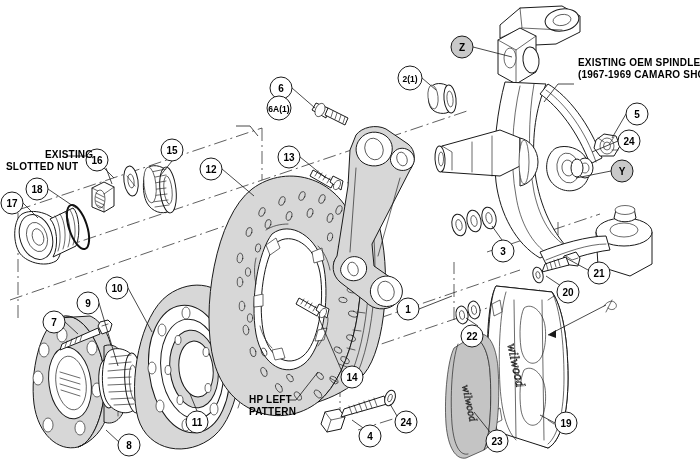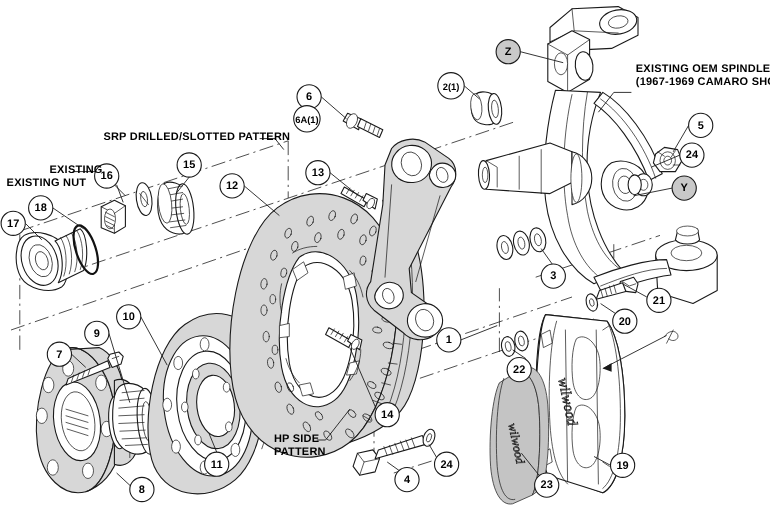--- a/index.html
+++ b/index.html
@@ -581,25 +581,24 @@
           <circle cx="462" cy="47" r="11" class="balS"></circle>
           <text x="462" y="47.5" class="btxt">Z</text>
         </g>
         <g>
           <circle cx="622" cy="171" r="11" class="balS"></circle>
           <text x="622" y="171.5" class="btxt">Y</text>
         </g>
       </g>
 </svg>
 
-<div class="lbl" style="left:94px;top:119px;">SRP DRILLED/SLOTTED PATTERN</div>
 
 <div class="lbl" style="left:6px;top:149px;padding-left:39px;">EXISTING</div>
-<div class="lbl" style="left:6px;top:161px;">EXISTING NUT</div>
+<div class="lbl" style="left:6px;top:161px;">SLOTTED NUT</div>
 
 <div class="lbl" style="left:578px;top:57px;">EXISTING OEM SPINDLE*</div>
 <div class="lbl" style="left:578px;top:69px;">(1967-1969 CAMARO SHOWN)</div>
 
-<div class="lbl" style="left:249px;top:394px;">HP SIDE</div>
+<div class="lbl" style="left:249px;top:394px;">HP LEFT</div>
 <div class="lbl" style="left:249px;top:406px;">PATTERN</div>
 
 
 </div>
 
 </body></html>

